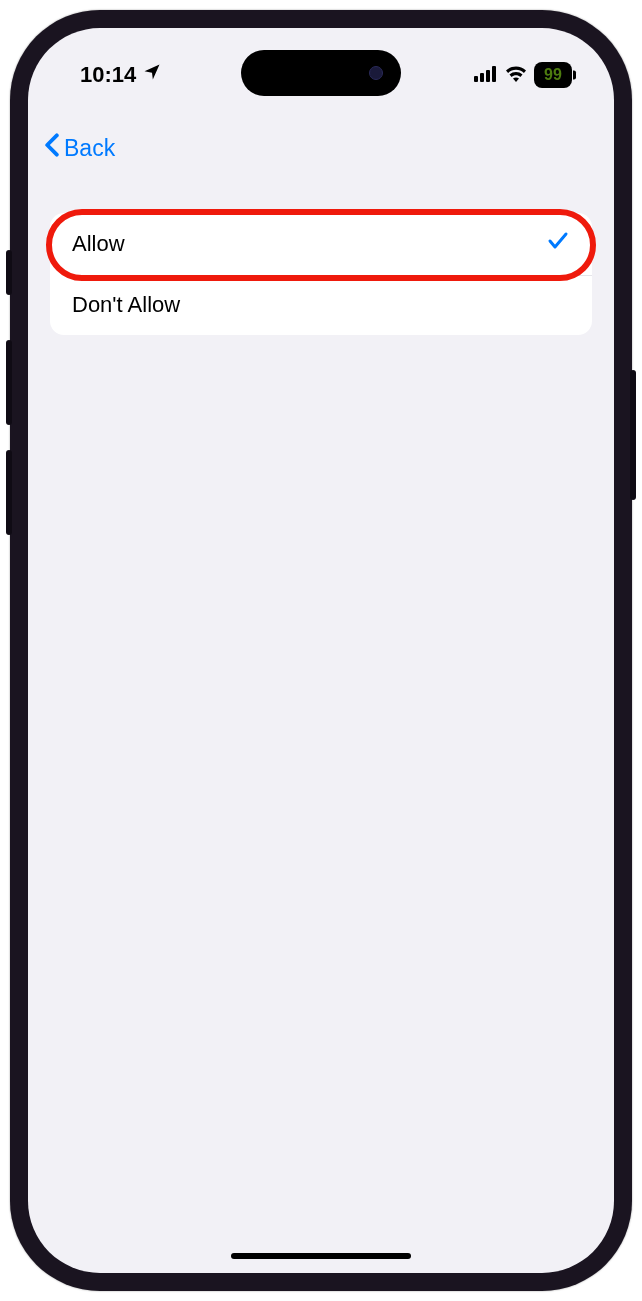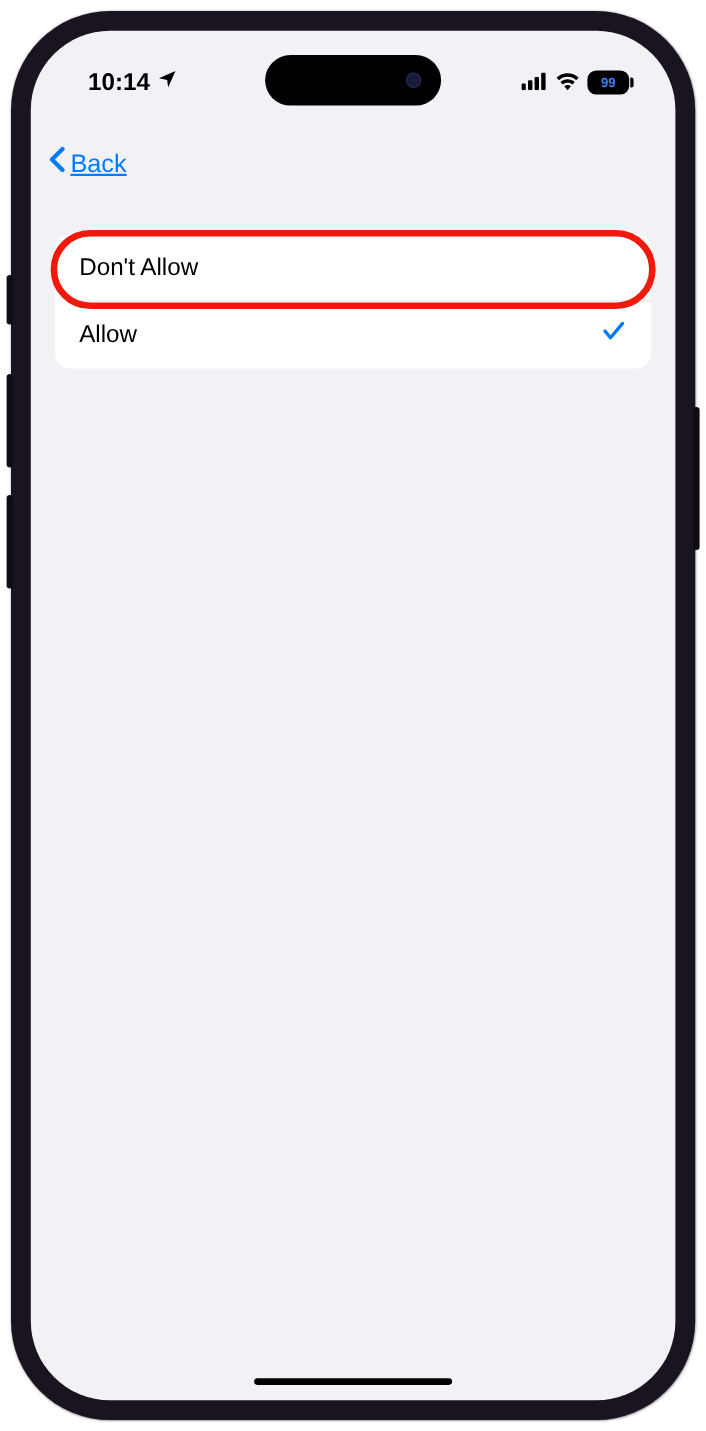--- a/index.html
+++ b/index.html
@@ -87,21 +87,20 @@
     }
     .back-btn {
       display: flex;
       align-items: center;
       color: #007aff;
       font-size: 23px;
       cursor: pointer;
       gap: 4px;
       position: absolute;
       left: 16px;
-      text-decoration: underline;
     }
     .nav-title {
       flex: 1;
       text-align: center;
       font-weight: 600;
       font-size: 23px;
       color: #000;
       width: 100%;
     }
     .content {
@@ -152,22 +151,22 @@
       bottom: 14px;
       left: 50%;
       transform: translateX(-50%);
       width: 180px;
       height: 6px;
       background: #000;
       border-radius: 4px;
     }
     .battery-badge {
       background: #000;
-      color: #3b82f6;
-      font-size: 12px;
+      color: #4d7c0f;
+      font-size: 16px;
       font-weight: 700;
       padding: 4px 6px;
       border-radius: 8px;
       min-width: 38px;
       text-align: center;
       position: relative;
     }
     .battery-badge::after {
       content: "";
       position: absolute;
@@ -232,28 +231,28 @@
             </svg>
         </span>
         <span>Back</span>
       </div>
     </div>
 
     <div class="content">
       <div class="list-group" style="position:relative;">
         <div class="highlight-ring"></div>
         <div class="list-row">
-          <span>Don't Allow</span>
-        </div>
-        <div class="list-row">
           <span>Allow</span>
           <span class="check-icon">
             <svg width="24" height="24" viewBox="0 0 24 24" fill="none" stroke="#007aff" stroke-width="3" stroke-linecap="round" stroke-linejoin="round">
                 <path d="M4 12 L9 18 L20 5"></path>
               </svg>
           </span>
         </div>
+        <div class="list-row">
+          <span>Don't Allow</span>
+        </div>
       </div>
     </div>
 
     <div class="home-indicator"></div>
   </div>
 </div>
 
 </body></html>

